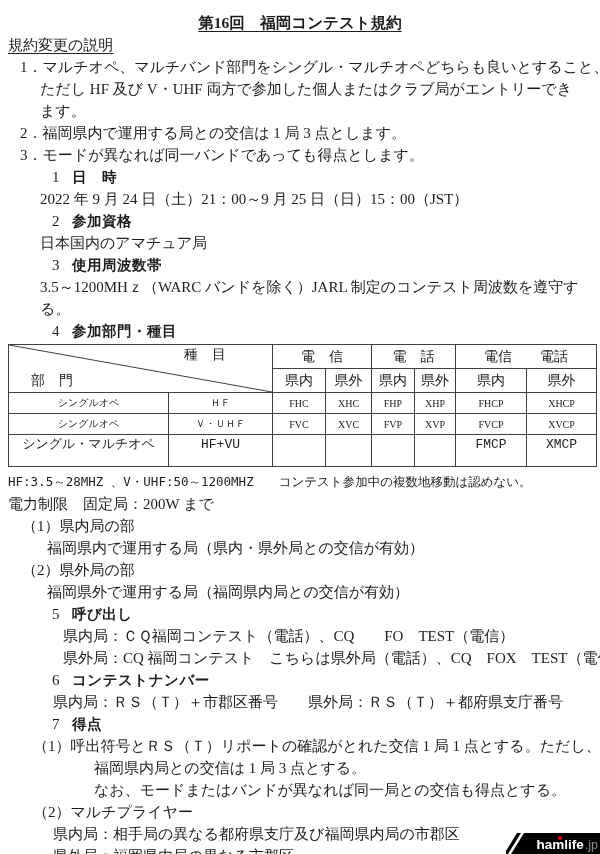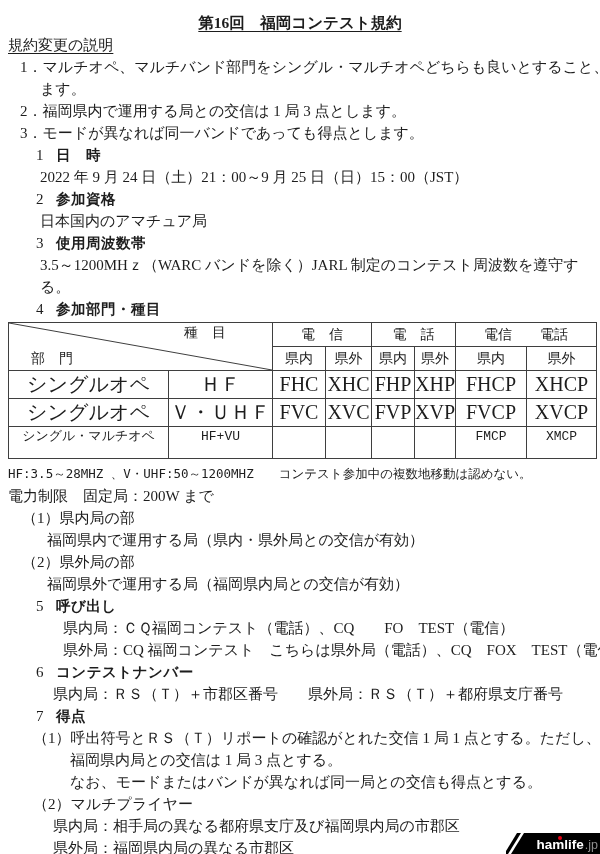--- a/index.html
+++ b/index.html
@@ -13,53 +13,53 @@
   .ln{height:22px;line-height:22px;white-space:nowrap;font-size:15px;}
   .title-line{text-align:center;height:22px;line-height:22px;}
   .title-line .u{
     font-weight:bold;font-size:15.5px;
     text-decoration:underline;text-underline-offset:3px;
   }
   .u-head{padding-left:8px;}
   .u-head .u{text-decoration:underline;text-underline-offset:3px;}
   .ind-item{padding-left:20px;}
   .ind-cont{padding-left:40px;}
-  .sec-head{padding-left:36px;}
+  .sec-head{padding-left:36px;margin-left:16px;}
   .sec-head .num{display:inline-block;width:20px;font-size:15px;}
   .sec-head .lbl{
     font-family:"Liberation Sans","DejaVu Sans",sans-serif;
     font-weight:bold;font-size:14.5px;letter-spacing:0.5px;
   }
   .sec-body{padding-left:40px;}
   .note-freq{
     padding-left:8px;margin-top:4px;
     font-family:"DejaVu Sans Mono","Liberation Mono",monospace;
     font-size:12.5px;
   }
   .note-power{padding-left:8px;}
   .cat-head{padding-left:22px;}
   .cat-body{padding-left:47px;}
   .call-line{padding-left:63px;}
   .num-line{padding-left:53px;}
   .p-head{padding-left:33px;}
-  .p-cont{padding-left:70px;}
+  .p-cont{padding-left:94px;}
   .p-sub{padding-left:53px;}
 
   
   table.part{
     border-collapse:collapse;margin-left:8px;margin-top:2px;
     table-layout:fixed;width:588px;
   }
   table.part td{
     border:1px solid #3f3f3f;font-size:14px;text-align:center;
     padding:0;overflow:hidden;white-space:nowrap;
   }
   tr.h1 td{height:23px;}
   tr.h2 td{height:23px;}
-  tr.r1 td,tr.r2 td{height:20px;font-size:20px;}
+  tr.r1 td,tr.r2 td{height:20px;font-size:10px;}
   tr.r3 td{height:30px;vertical-align:top;line-height:18px;font-size:13px;padding-top:1px;font-family:Liberation Mono, monospace;}
   td.diag{position:relative;}
   td.diag svg{position:absolute;left:0;top:0;width:100%;height:100%;display:block;}
   td.diag .dtop{position:absolute;top:1px;right:46px;font-size:14px;}
   td.diag .dbot{position:absolute;bottom:2px;left:22px;font-size:14px;}
   td.dept{text-align:left;padding-left:6px;font-size:14px;}
   td.cat{font-size:14px;}
   td.cat-left{text-align:left;padding-left:6px;font-size:14.5px;}
 
   
@@ -88,20 +88,21 @@
 
   <div class="title-line">
     <span class="u">第16回　福岡コンテスト規約</span>
   </div>
 
   <div class="ln u-head">
     <span class="u">規約変更の説明</span>
   </div>
 
   <div class="ln ind-item">1．マルチオペ、マルチバンド部門をシングル・マルチオペどちらも良いとすること、</div>
+  <div class="ln ind-cont">ただし HF 及び V・UHF 両方で参加した個人またはクラブ局がエントリーでき</div>
   <div class="ln ind-cont">ます。</div>
   <div class="ln ind-item">2．福岡県内で運用する局との交信は 1 局 3 点とします。</div>
   <div class="ln ind-item">3．モードが異なれば同一バンドであっても得点とします。</div>
 
   <div class="ln sec-head">
     <span class="num">1</span><span class="lbl">日　時</span>
   </div>
   <div class="ln sec-body">2022 年 9 月 24 日（土）21：00～9 月 25 日（日）15：00（JST）</div>
 
   <div class="ln sec-head">

